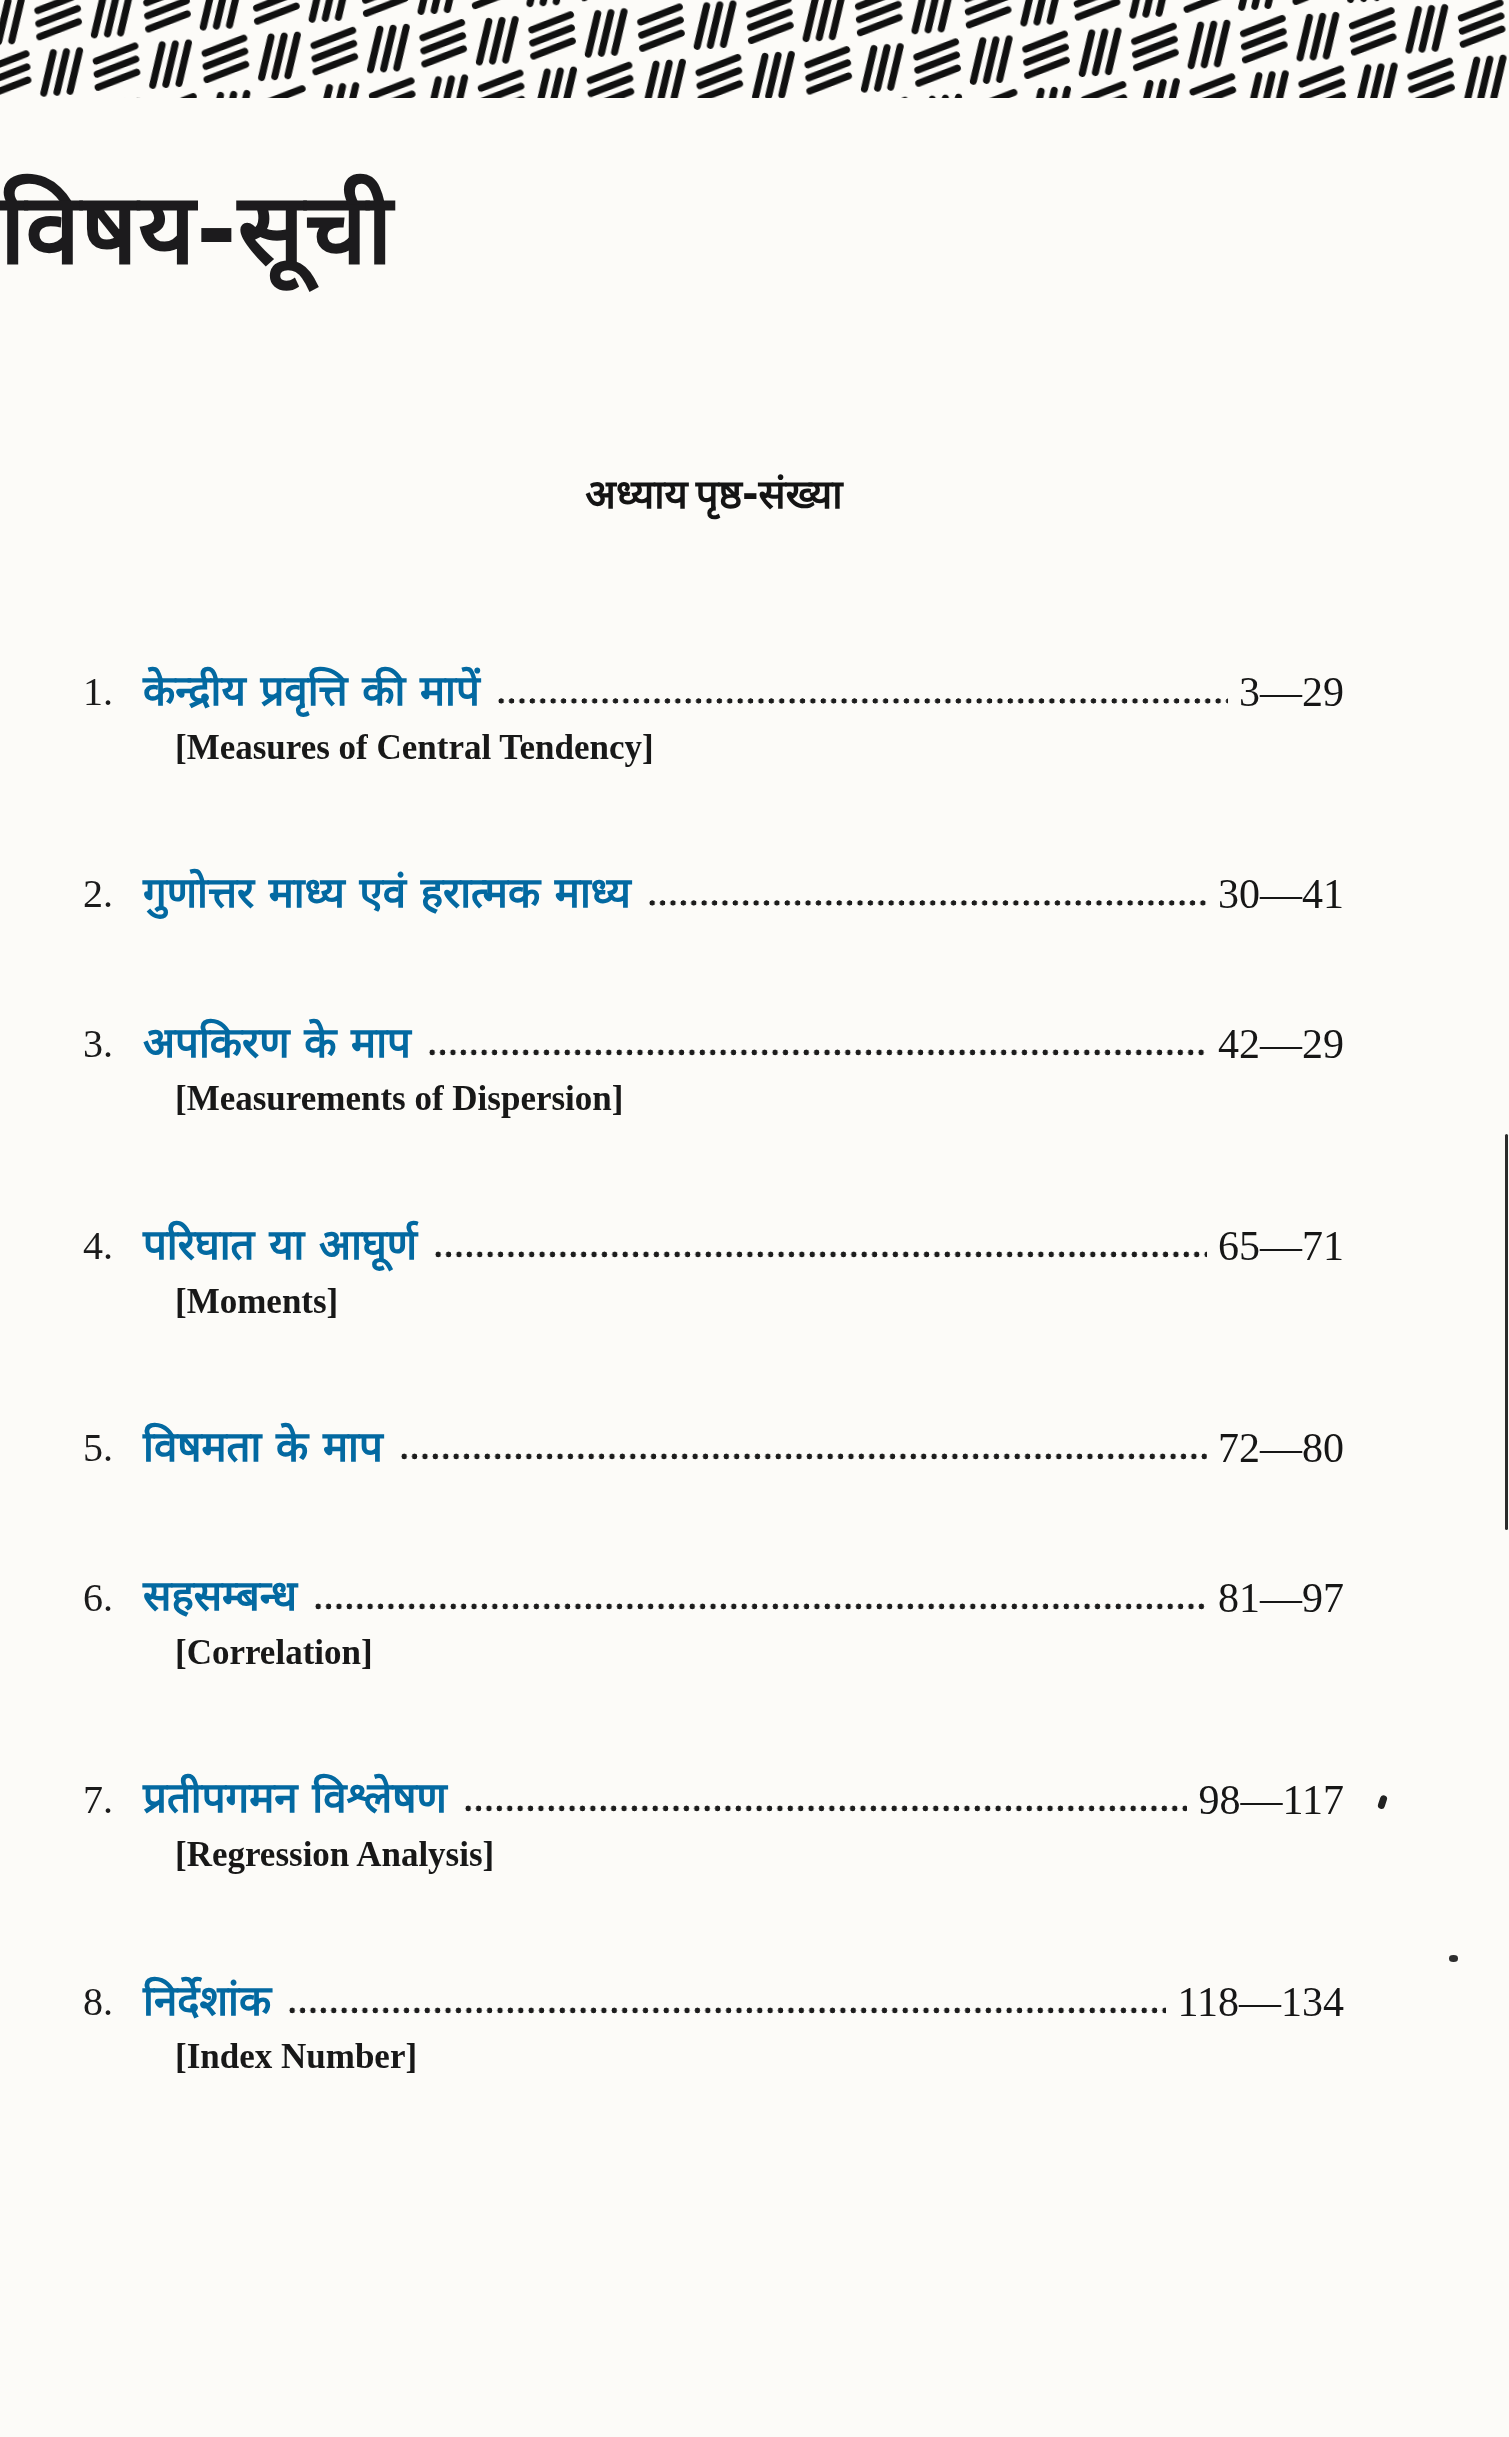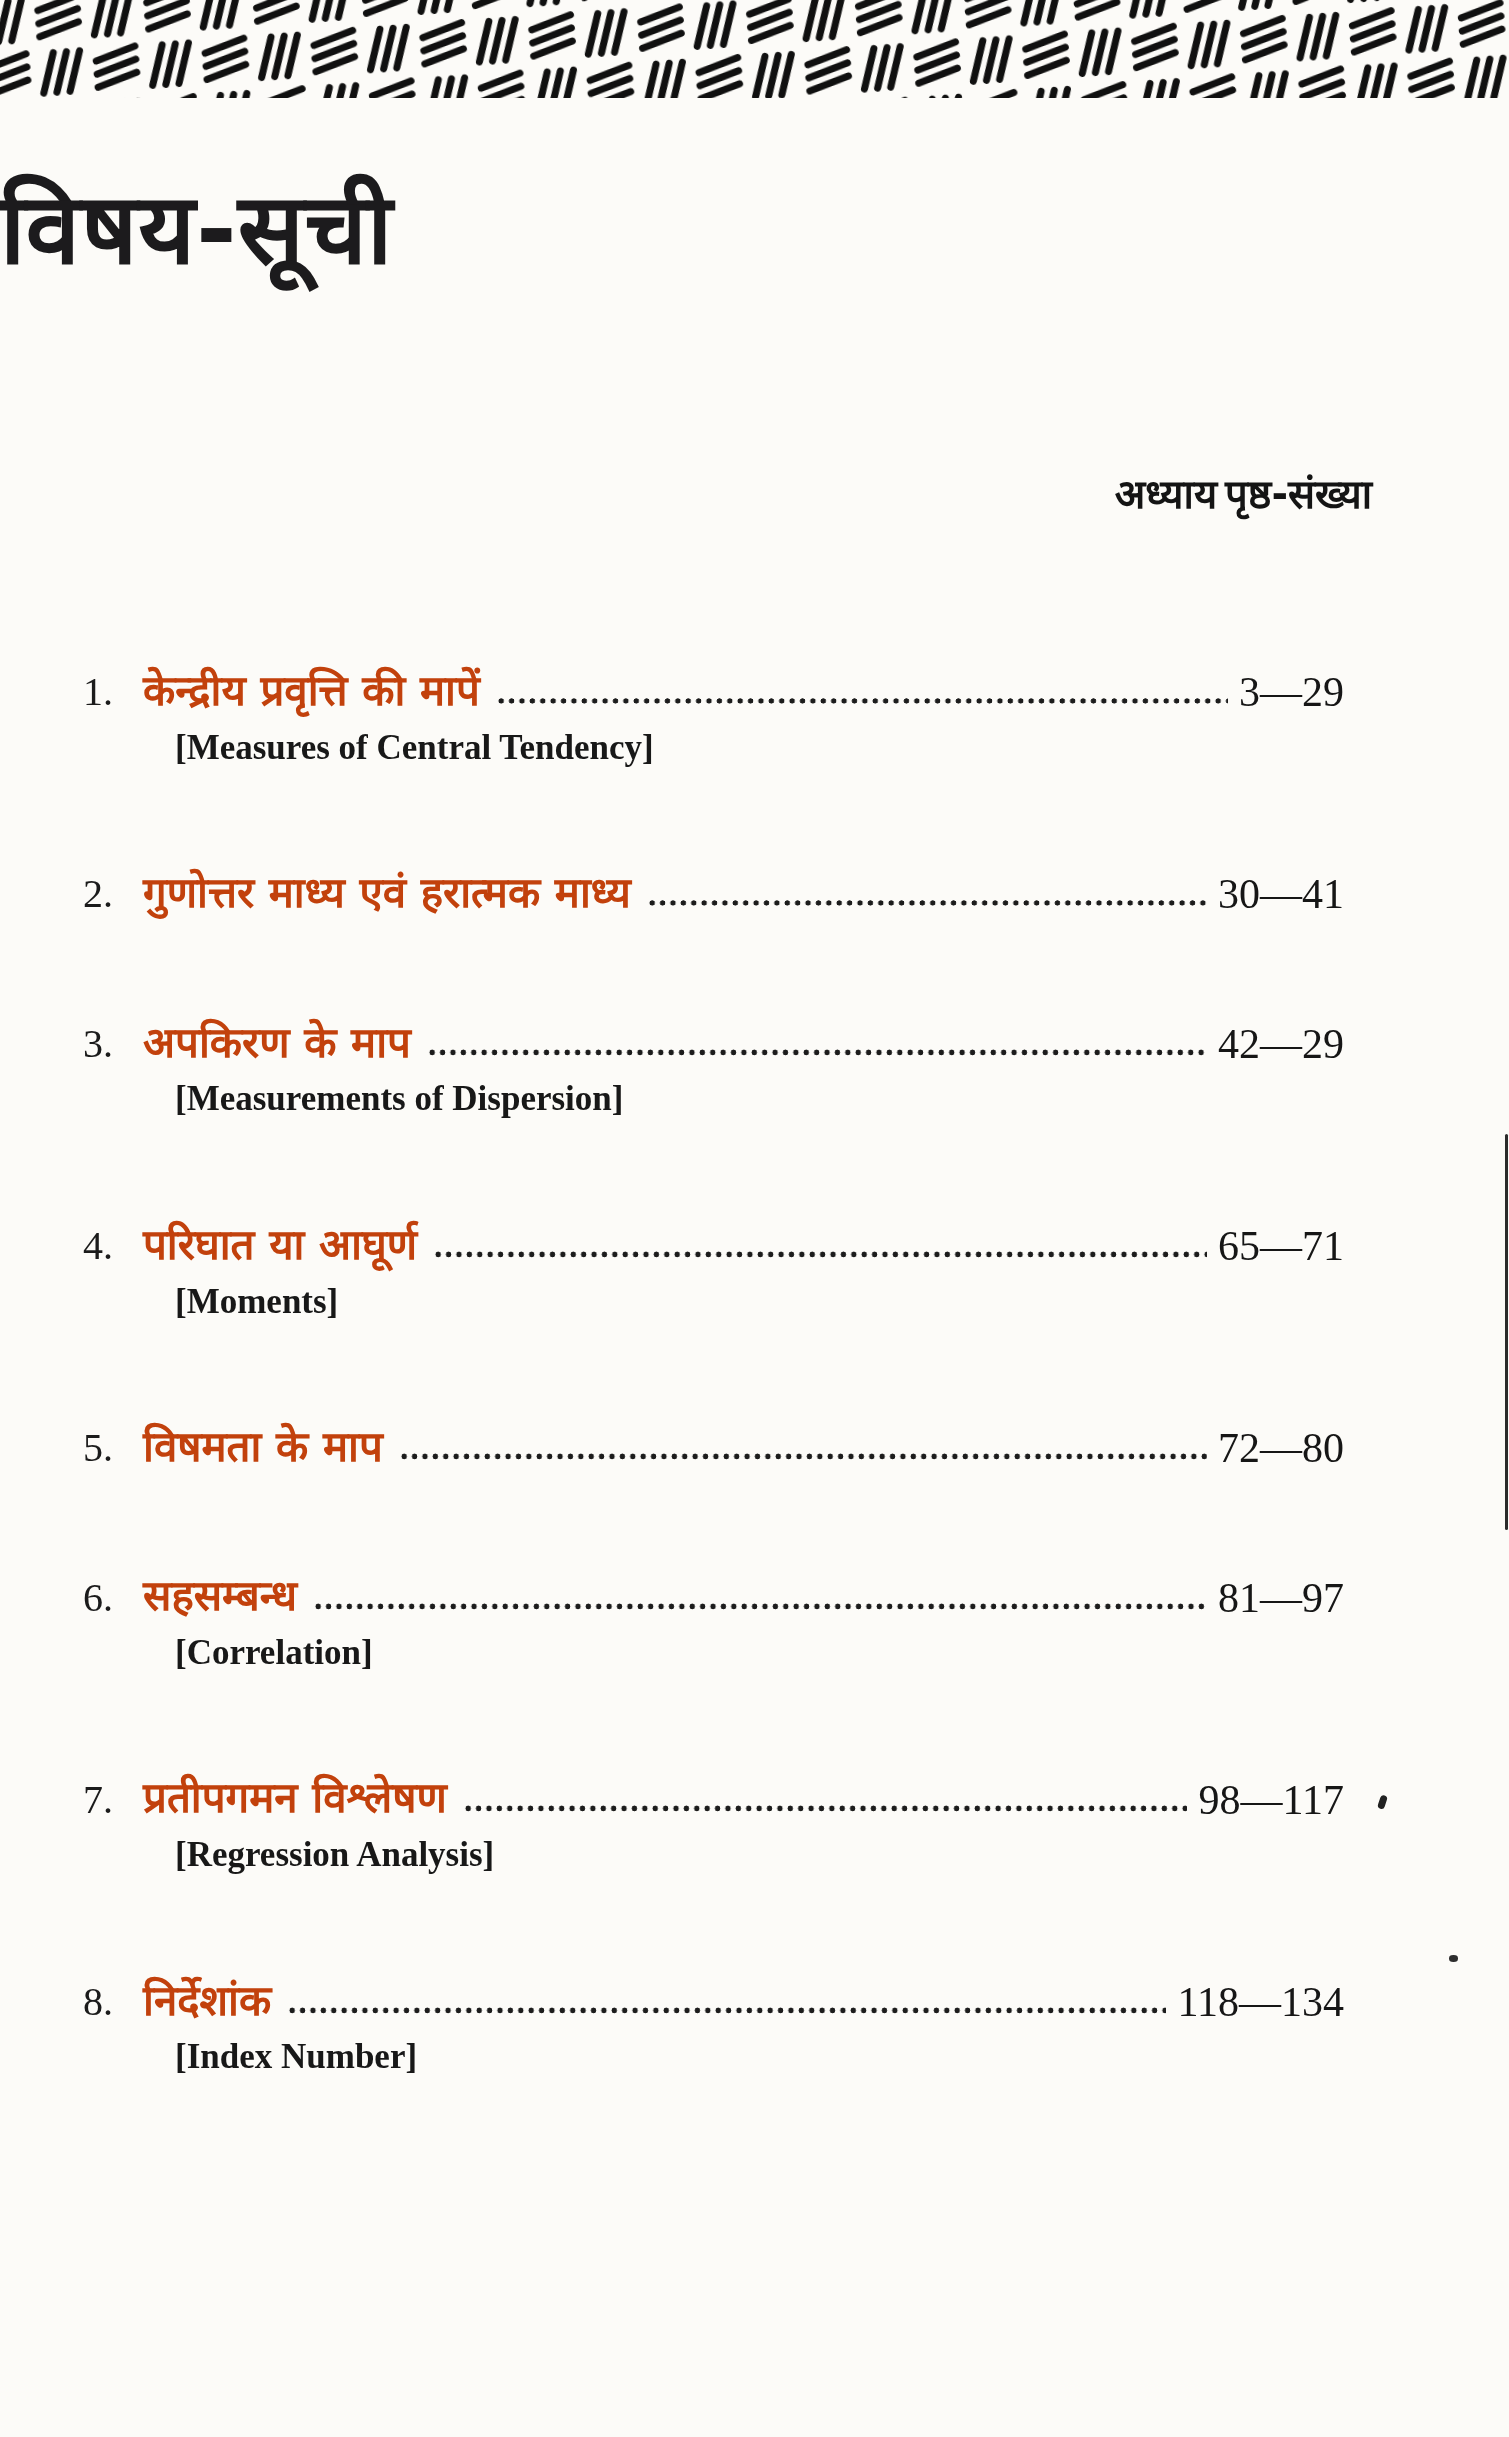--- a/index.html
+++ b/index.html
@@ -25,21 +25,21 @@
   .title{
     position:absolute;top:168px;left:0;right:200px;
     text-align:left;
     font-size:98px;font-weight:700;line-height:1.25;
     letter-spacing:0.9px;
     color:#1c1b1d;
   }
   
   .header-row{
     position:absolute;top:470px;left:0;right:0;
-    display:flex;justify-content:flex-end;align-items:baseline;
+    display:flex;justify-content:center;align-items:baseline;
     padding:0 137px 0 56px;
     font-size:40px;font-weight:700;line-height:1.2;
     color:#141414;
     gap:8px;
   }
   
   .entries{
     position:absolute;top:666px;left:0;right:0;
   }
   .entry{margin-bottom:100px;}
@@ -49,21 +49,21 @@
   }
   .num{
     flex:0 0 60px;
     font-family:"Liberation Serif","DejaVu Serif",serif;
     font-size:40px;font-weight:400;line-height:1.18;
     color:#1b1b1b;
   }
   .hindi{
     flex:0 0 auto;
     font-size:42px;font-weight:700;line-height:1.18;
-    color:#c2410c;
+    color:#0369a1;
   }
   .leader{
     flex:1 1 auto;
     height:8.5px;
     margin:0 11.3px 10.4px 17px;
     background-image:radial-gradient(circle at 4.2px 4.2px,#1c1c1c 2.5px,rgba(0,0,0,0) 3px);
     background-size:10.4px 8.5px;
     background-repeat:repeat-x;
     background-position:left bottom;
   }

